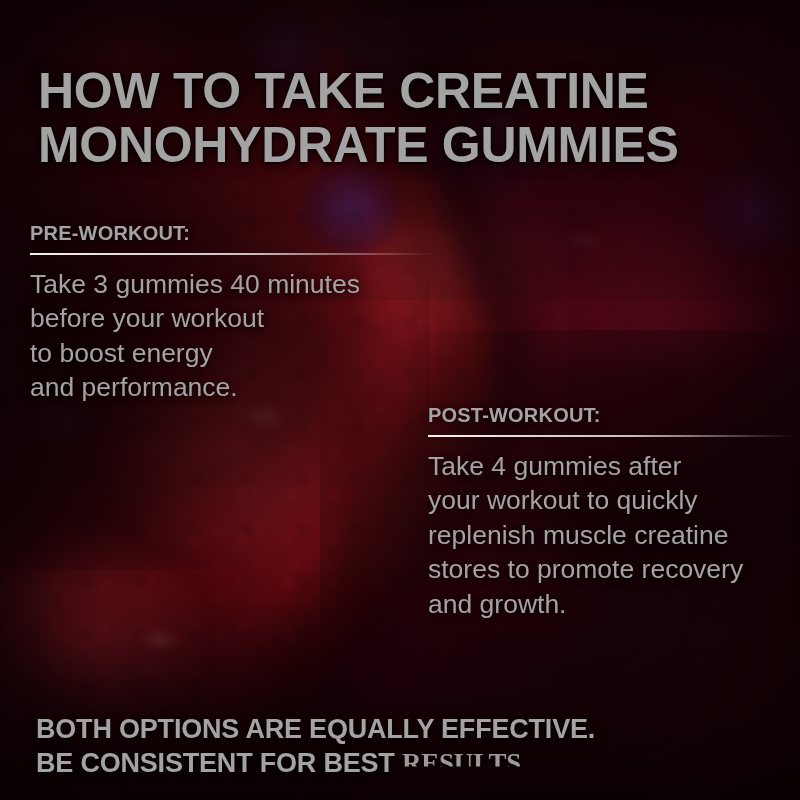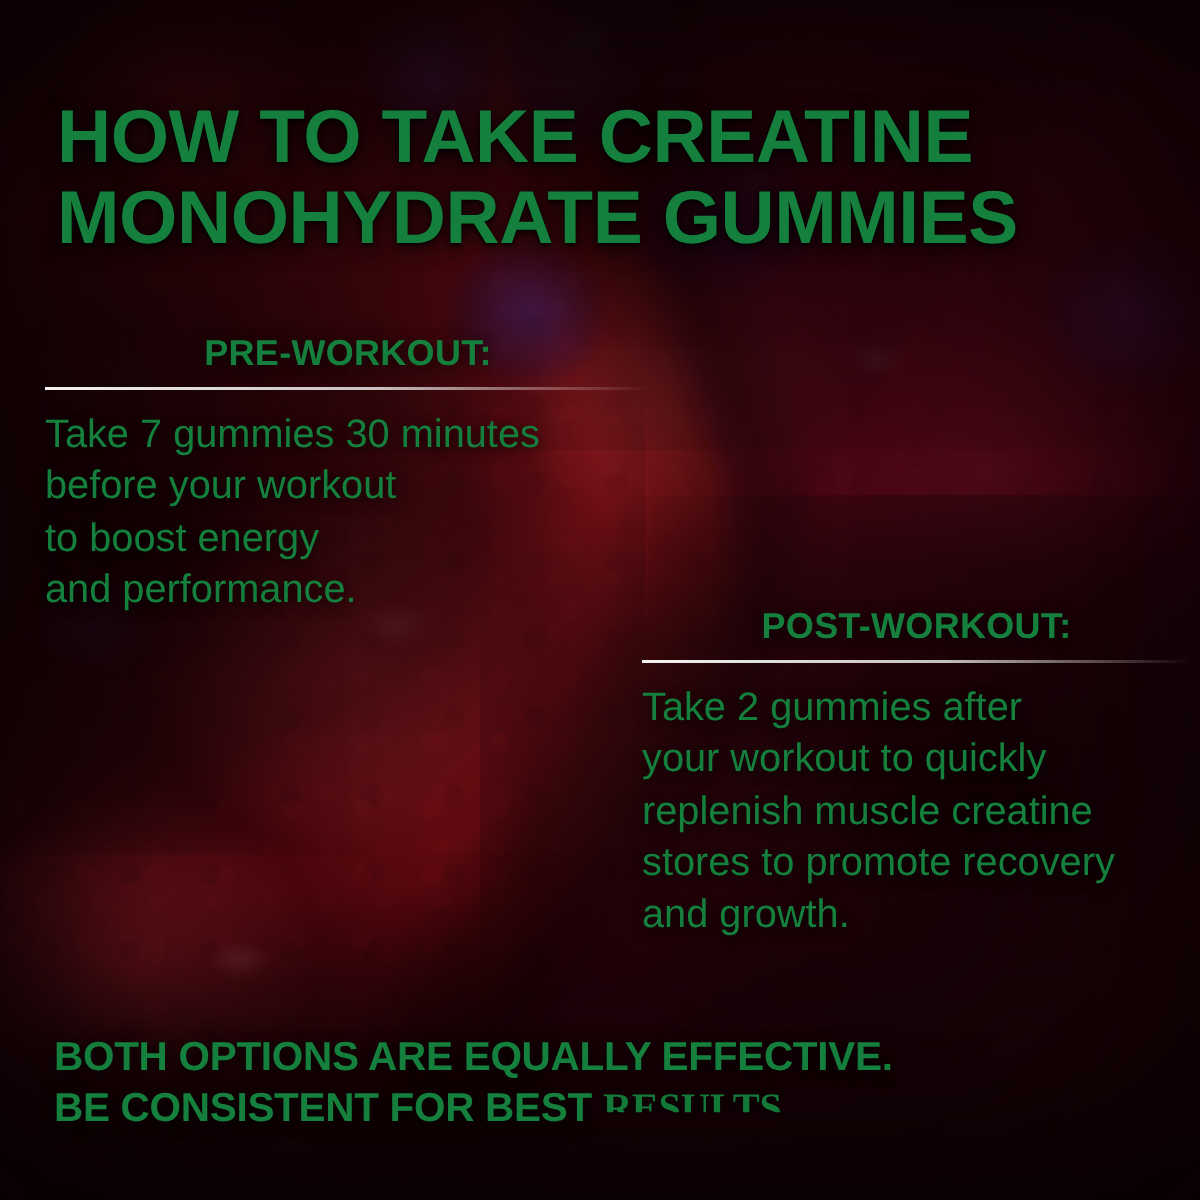--- a/index.html
+++ b/index.html
@@ -7,21 +7,21 @@
     padding: 0;
     background: #000;
   }
   .poster {
     position: relative;
     width: 800px;
     height: 800px;
     overflow: hidden;
     font-family: "Liberation Sans", sans-serif;
     background: #2a0406;
-    color: #15803d;
+    color: #a3a3a3;
     user-select: none;
   }
 
   
   .bg-base {
     position: absolute;
     inset: 0;
     background:
       radial-gradient(circle at 62% 42%, #a81820 0%, #7d0f16 28%, #4a060c 58%, #24050a 84%, #140305 100%);
   }
@@ -142,46 +142,45 @@
     width: 404px;
   }
   .block-post {
     position: absolute;
     left: 428px;
     top: 404px;
     width: 366px;
   }
 
   .sub-head {
-    font-size: 24px;
+    font-size: 20px;
     font-weight: 800;
     letter-spacing: 0.2px;
     text-transform: uppercase;
     text-shadow: 0 2px 10px rgba(0,0,0,0.85);
     margin: 0 0 8px 0;
-    text-align: center;
   }
   .rule {
     height: 2px;
     width: 100%;
     background: linear-gradient(to right, rgba(255,255,255,0.95) 0%, rgba(255,255,255,0.75) 55%, rgba(255,255,255,0) 100%);
     margin-bottom: 12px;
   }
   .body-text {
     font-size: 26.5px;
     line-height: 1.30;
     font-weight: 400;
     text-shadow: 0 2px 9px rgba(0,0,0,0.85);
     white-space: pre-line;
   }
 
   .footer {
     position: absolute;
     left: 36px;
-    bottom: 44px;
+    bottom: 19px;
     width: 730px;
   }
   .footer-line {
     font-size: 27px;
     font-weight: 800;
     letter-spacing: -0.2px;
     text-transform: uppercase;
     line-height: 1.28;
     text-shadow: 0 2px 10px rgba(0,0,0,0.9);
   }
@@ -228,30 +227,30 @@
   <div class="vignette-bottom"></div>
   <div class="vignette-edges"></div>
 
   <div class="content">
 
     <h1 class="headline">HOW TO TAKE CREATINE MONOHYDRATE GUMMIES</h1>
 
     <div class="block-pre">
       <div class="sub-head">PRE-WORKOUT:</div>
       <div class="rule"></div>
-      <div class="body-text">Take 7 gummies 30 minutes
+      <div class="body-text">Take 3 gummies 40 minutes
 before your workout
 to boost energy
 and performance.</div>
     </div>
 
     <div class="block-post">
       <div class="sub-head">POST-WORKOUT:</div>
       <div class="rule"></div>
-      <div class="body-text">Take 2 gummies after
+      <div class="body-text">Take 4 gummies after
 your workout to quickly
 replenish muscle creatine
 stores to promote recovery
 and growth.</div>
     </div>
 
     <div class="footer">
       <div class="footer-line">BOTH OPTIONS ARE EQUALLY EFFECTIVE.</div>
       <div class="footer-line second">
         <span>BE CONSISTENT FOR BEST </span><span class="clipped">RESULTS</span>

